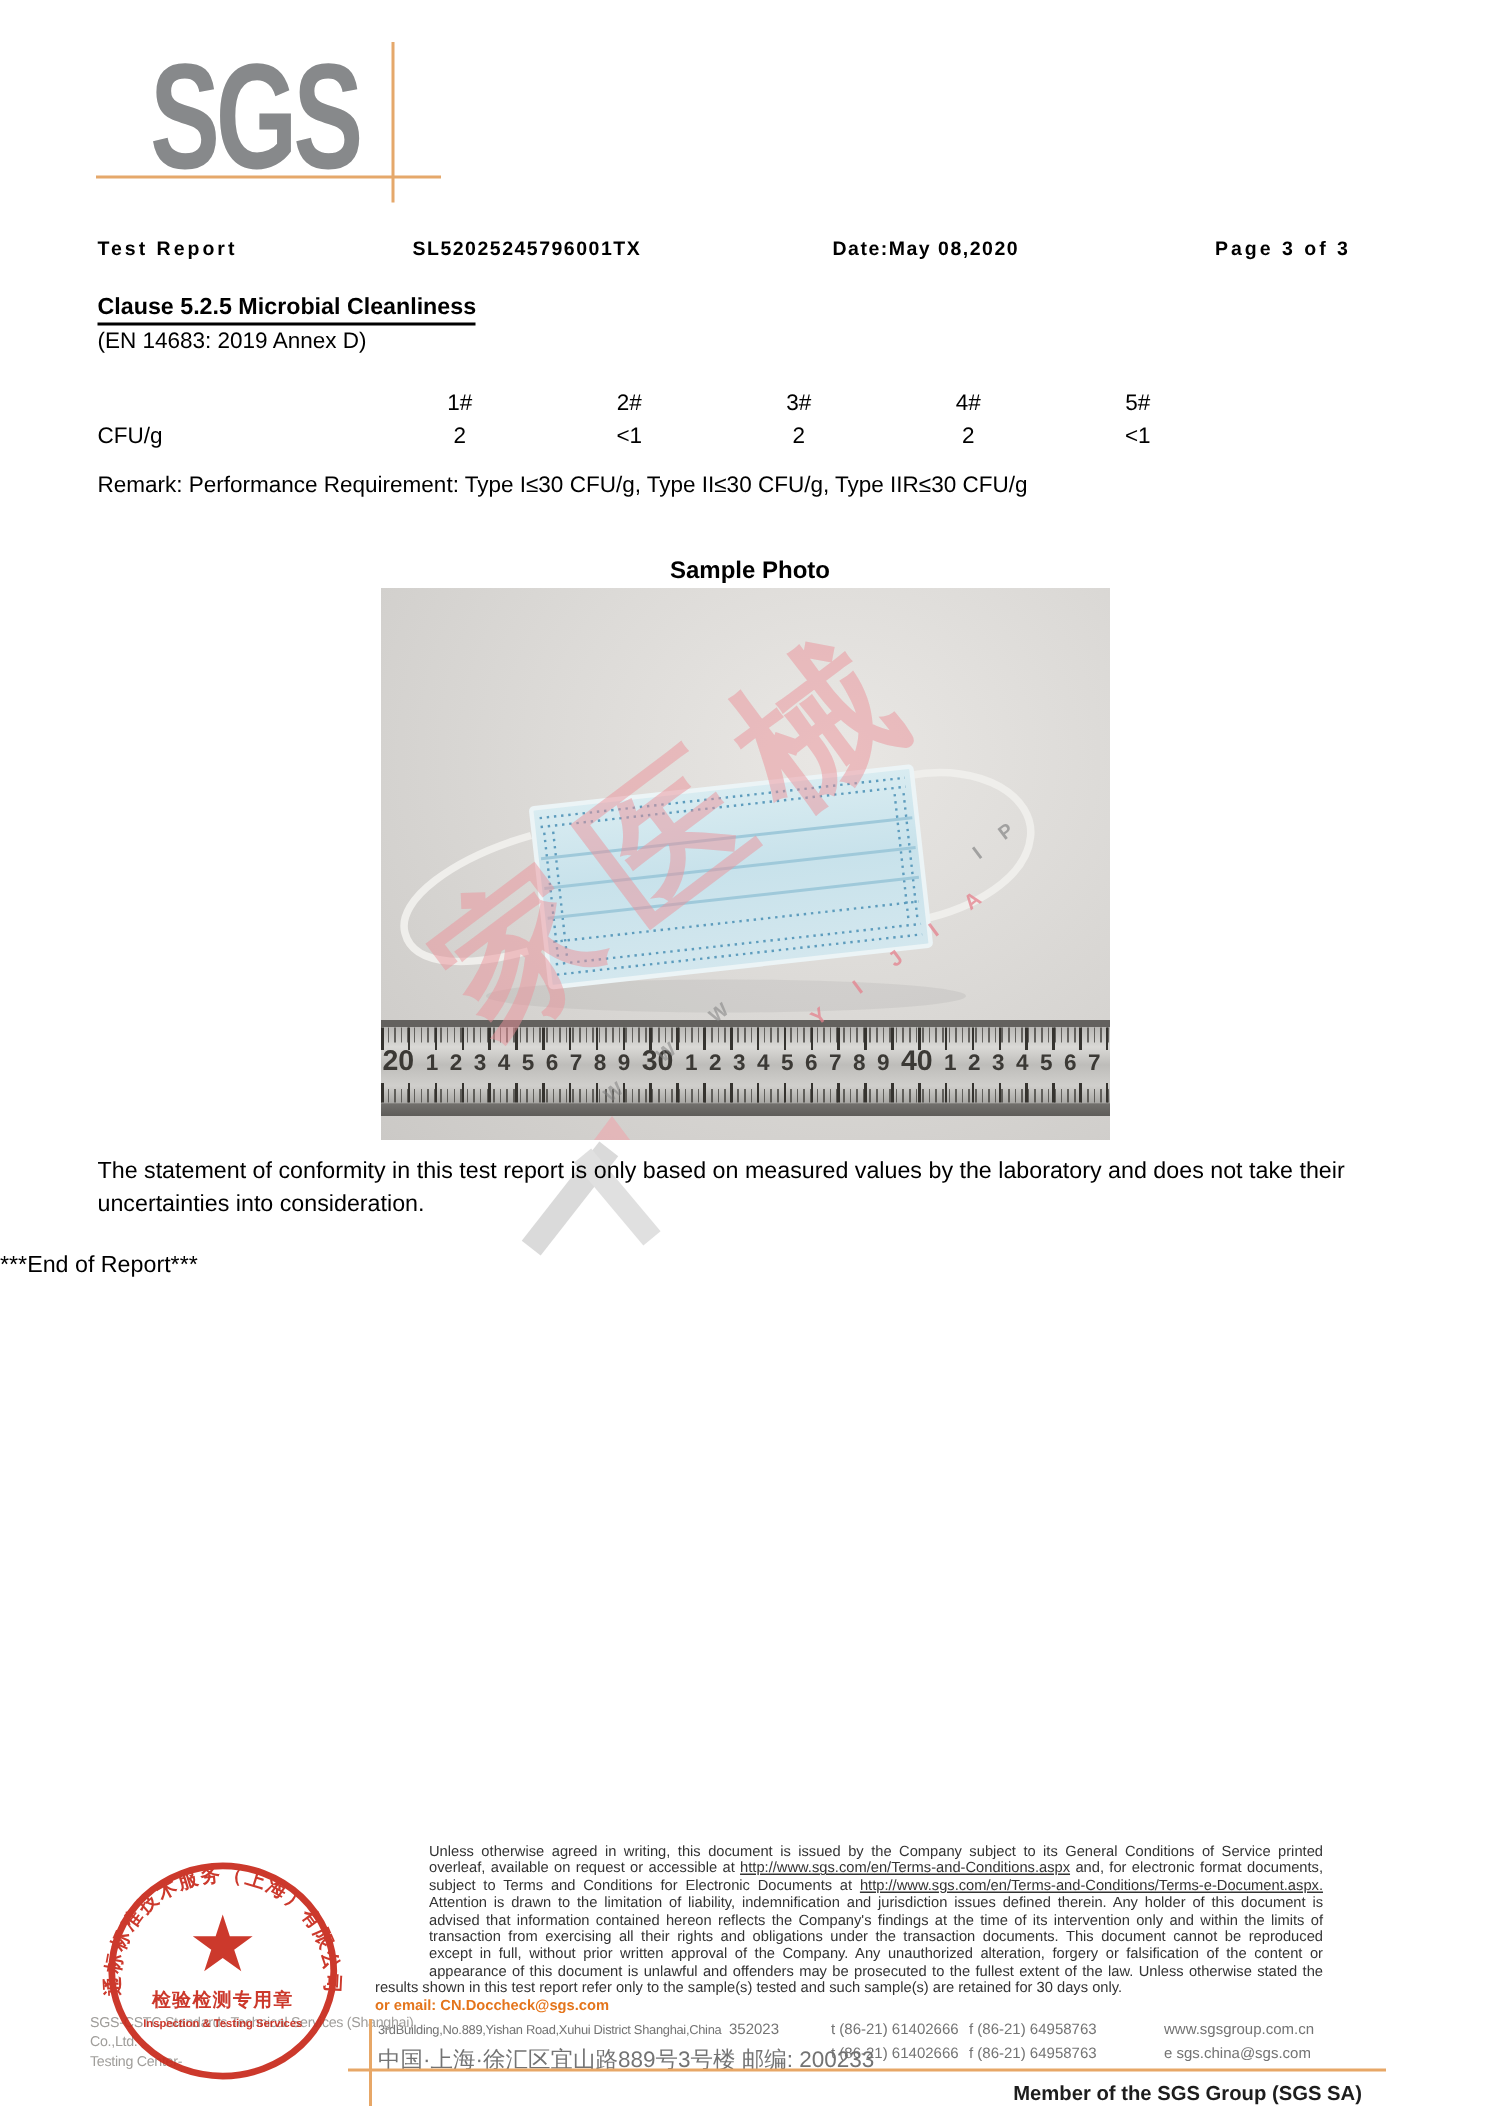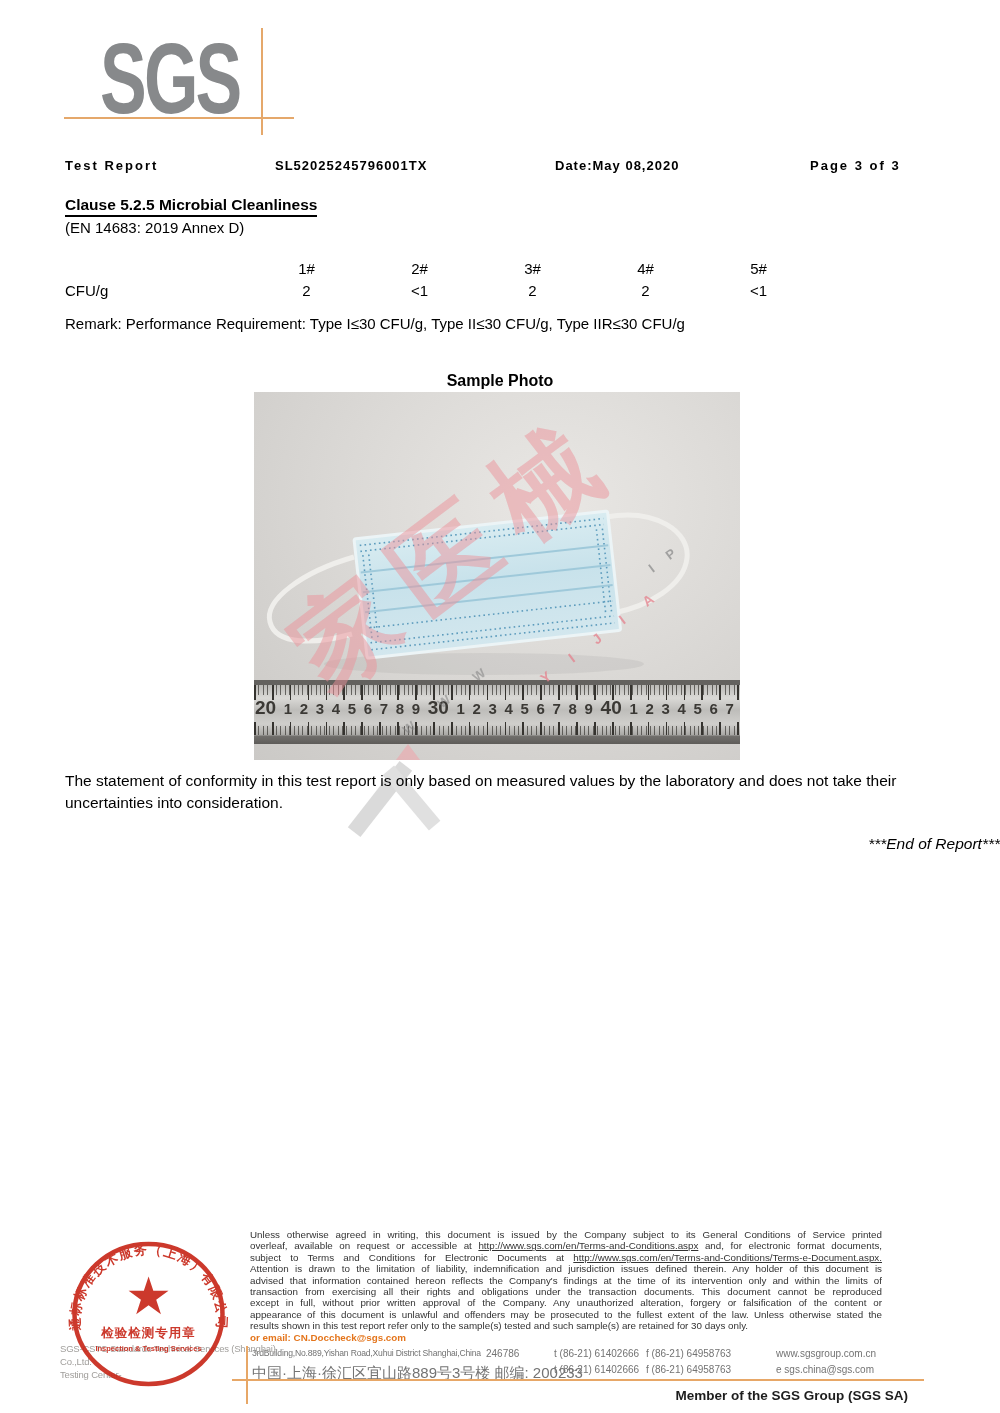--- a/index.html
+++ b/index.html
@@ -61,27 +61,27 @@
   .wm-ip { left:396px; top:170px; font-size:13px; letter-spacing:7px; color:rgba(145,145,145,0.8);
     transform:rotate(-37deg); transform-origin:0 50%; }
   .wm-www { left:150px; top:332px; font-size:13px; letter-spacing:14px; color:rgba(130,130,130,0.55);
     transform:rotate(-37deg); transform-origin:0 50%; }
   .wm-g1 { position:absolute; left:372px; top:757px; width:16px; height:84px; background:#dadada; transform:rotate(38deg); z-index:0; }
   .wm-g2 { position:absolute; left:404px; top:762px; width:15px; height:72px; background:#e0e0e0; transform:rotate(-40deg); z-index:0; }
   .wm-p1 { position:absolute; left:396px; top:744px; width:24px; height:16px; background:rgba(240,162,170,0.55);
     clip-path:polygon(0 100%,50% 0,100% 100%); z-index:0; }
   
   .statement { position:absolute; left:65px; top:770px; width:860px; font-size:15.5px; line-height:22px; z-index:1; }
-  .end-report { position:absolute; left:0; top:835px; width:1000px; text-align:right; font-size:15.5px; z-index:1;font-style:italic; }
+  .end-report { position:absolute; left:0; top:835px; width:1000px; text-align:left; font-size:15.5px; z-index:1; }
   
   .stamp { position:absolute; left:56px; top:1228px; z-index:5; opacity:0.92; }
   .stamp-under { position:absolute; left:60px; top:1342px; z-index:4; color:#a09e9b; font-size:9.5px; line-height:13px;
     letter-spacing:-0.2px; width:230px; }
   .legal { position:absolute; left:250px; top:1229px; width:632px; font-size:9.8px; line-height:11.4px; color:#333; }
-  .legal .jline { text-align:justify; text-align-last:justify; }
+  .legal .jline { text-align:justify; text-align-last:justify;margin-left:36px; }
   .legal .uline { text-decoration:underline; }
   .legal .att { color:#e4751c; font-weight:bold; }
   .addr { position:absolute; left:252px; width:656px; height:16px; color:#737373; }
   .addr span { position:absolute; top:0; font-size:10px; }
   .addr .a-addr { left:0; font-size:8.6px; letter-spacing:-0.2px; }
   .addr .a-addr-cn { left:0; font-size:15px; }
   .addr .a-postal { left:234px; }
   .addr .a-tel { left:302px; }
   .addr .a-fax { left:394px; }
   .addr .a-web { left:524px; }
@@ -244,21 +244,21 @@
     <div class="jline">advised that information contained hereon reflects the Company's findings at the time of its intervention only and within the limits of</div>
     <div class="jline">transaction from exercising all their rights and obligations under the transaction documents. This document cannot be reproduced</div>
     <div class="jline">except in full, without prior written approval of the Company. Any unauthorized alteration, forgery or falsification of the content or</div>
     <div class="jline">appearance of this document is unlawful and offenders may be prosecuted to the fullest extent of the law. Unless otherwise stated the</div>
     <div>results shown in this test report refer only to the sample(s) tested and such sample(s) are retained for 30 days only.</div>
     <div class="att">or email: CN.Doccheck@sgs.com</div>
   </div>
 
   <div class="addr addr-en">
     <span class="a-addr">3rdBuilding,No.889,Yishan Road,Xuhui District Shanghai,China</span>
-    <span class="a-postal">246786</span>
+    <span class="a-postal">352023</span>
     <span class="a-tel">t (86-21) 61402666</span>
     <span class="a-fax">f (86-21) 64958763</span>
     <span class="a-web">www.sgsgroup.com.cn</span>
   </div>
   <div class="addr addr-cn">
     <span class="a-addr-cn">中国·上海·徐汇区宜山路889号3号楼  邮编: 200233</span>
     <span class="a-tel">t (86-21) 61402666</span>
     <span class="a-fax">f (86-21) 64958763</span>
     <span class="a-web">e  sgs.china@sgs.com</span>
   </div>

